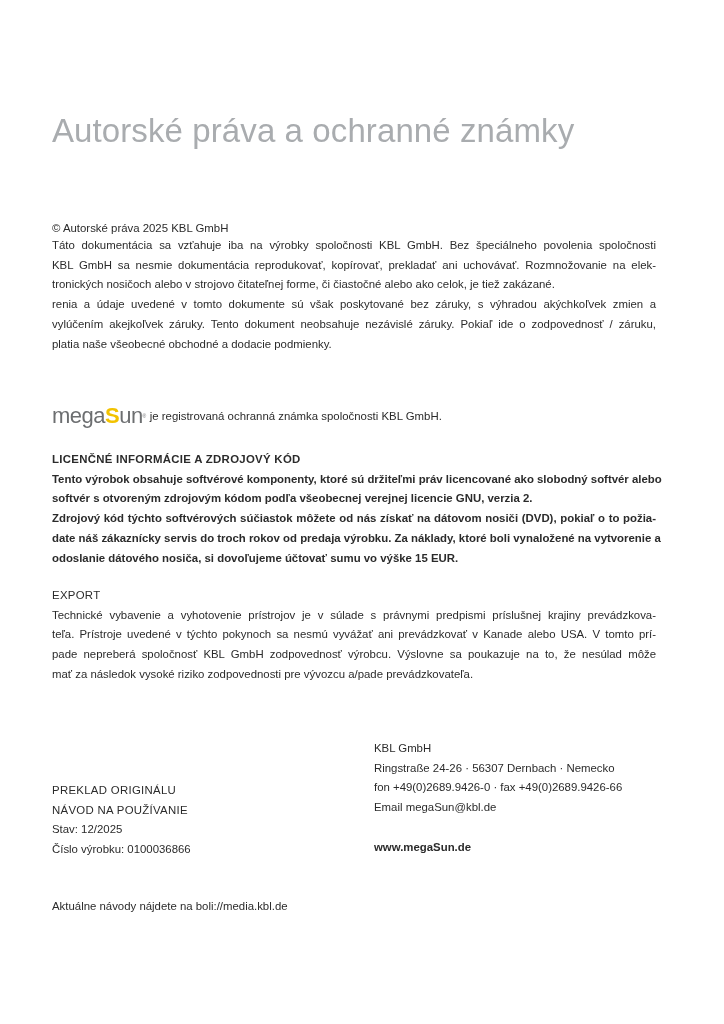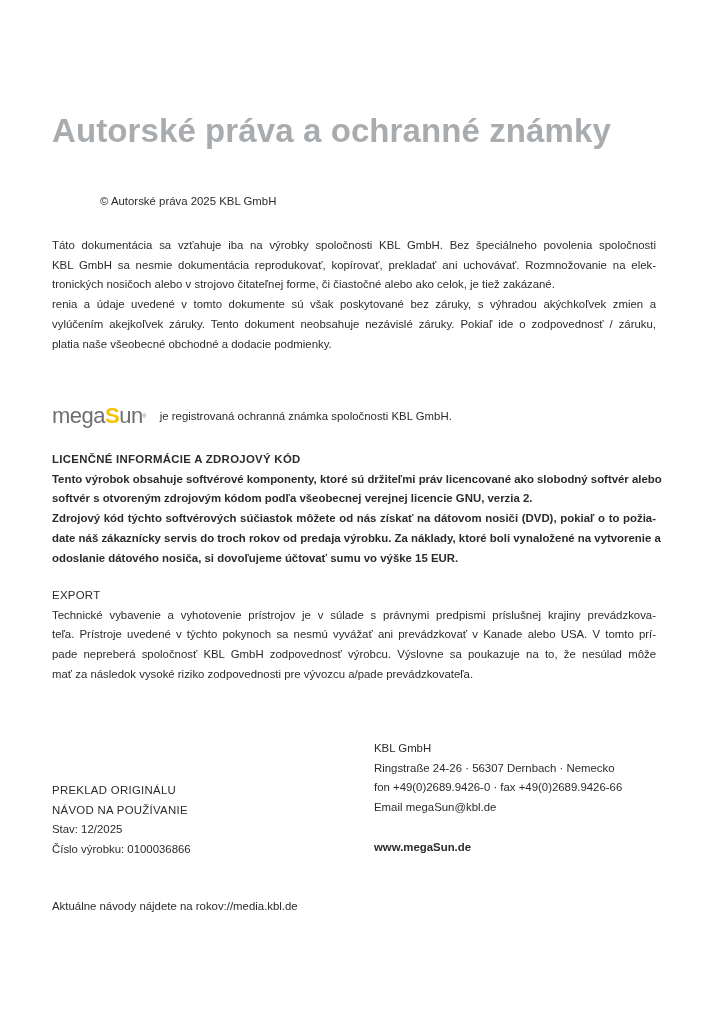--- a/index.html
+++ b/index.html
@@ -1,31 +1,31 @@
 <!DOCTYPE html>
 <html><head>
 <meta charset="utf-8">
 <style>
   html, body { margin: 0; padding: 0; background: #ffffff; }
   body { width: 724px; height: 1024px; position: relative; overflow: hidden;
          font-family: "Liberation Sans", sans-serif; color: #2b2b2b; }
-  .title { position: absolute; left: 52px; top: 112px; font-size: 33px; font-weight: bold;
+  .title { position: absolute; left: 52px; top: 112px; font-size: 33px; font-weight: normal;
            color: #a9acaf; letter-spacing: 0.1px; white-space: nowrap; margin: 0; }
   .txt { font-size: 11.4px; line-height: 19.7px; }
   .block { position: absolute; left: 52px; width: 604px; }
   .line { display: block; text-align: justify; text-align-last: justify; white-space: nowrap; }
   .line.last { text-align-last: left; }
-  .copyright { top: 192px; margin-left: 48px; }
+  .copyright { top: 219px; }
   .p1 { top: 236px; }
   .trademark { top: 405px; display: flex; align-items: center; }
   .logo { display: inline-flex; align-items: flex-end; font-size: 22px; font-weight: normal; color: #6c6e70;
           letter-spacing: -0.5px; line-height: 22px; font-family: "Liberation Sans", sans-serif; position: relative; }
   .logo .sun { color: #f2c200; font-weight: bold; }
   .logo .reg { font-size: 5px; position: absolute; right: -3px; top: 0px; color: #6c6e70; }
-  .tm-text { margin-left: 17px; font-size: 11.4px; line-height: 14px; }
+  .tm-text { margin-left: 7px; font-size: 11.4px; line-height: 14px; }
   .heading { font-size: 11.4px; letter-spacing: 0.3px; }
   .lic { top: 450px; font-weight: bold; }
   .exp { top: 586px; }
   .footer-left { position: absolute; left: 52px; top: 781px; width: 300px; }
   .footer-right { position: absolute; left: 374px; top: 739px; width: 300px; }
   .bold { font-weight: bold; }
   .gap { height: 19.7px; }
   .note { position: absolute; left: 52px; top: 897px; }
 </style>
 </head>
@@ -80,13 +80,13 @@
 
 <div class="footer-right txt">
   <div>KBL GmbH</div>
   <div>Ringstraße 24-26 · 56307 Dernbach · Nemecko</div>
   <div>fon +49(0)2689.9426-0 · fax +49(0)2689.9426-66</div>
   <div>Email megaSun@kbl.de</div>
   <div class="gap"></div>
   <div class="bold">www.megaSun.de</div>
 </div>
 
-<div class="note txt">Aktuálne návody nájdete na rokov://media.kbl.de</div>
+<div class="note txt">Aktuálne návody nájdete na boli://media.kbl.de</div>
 
 </body></html>

